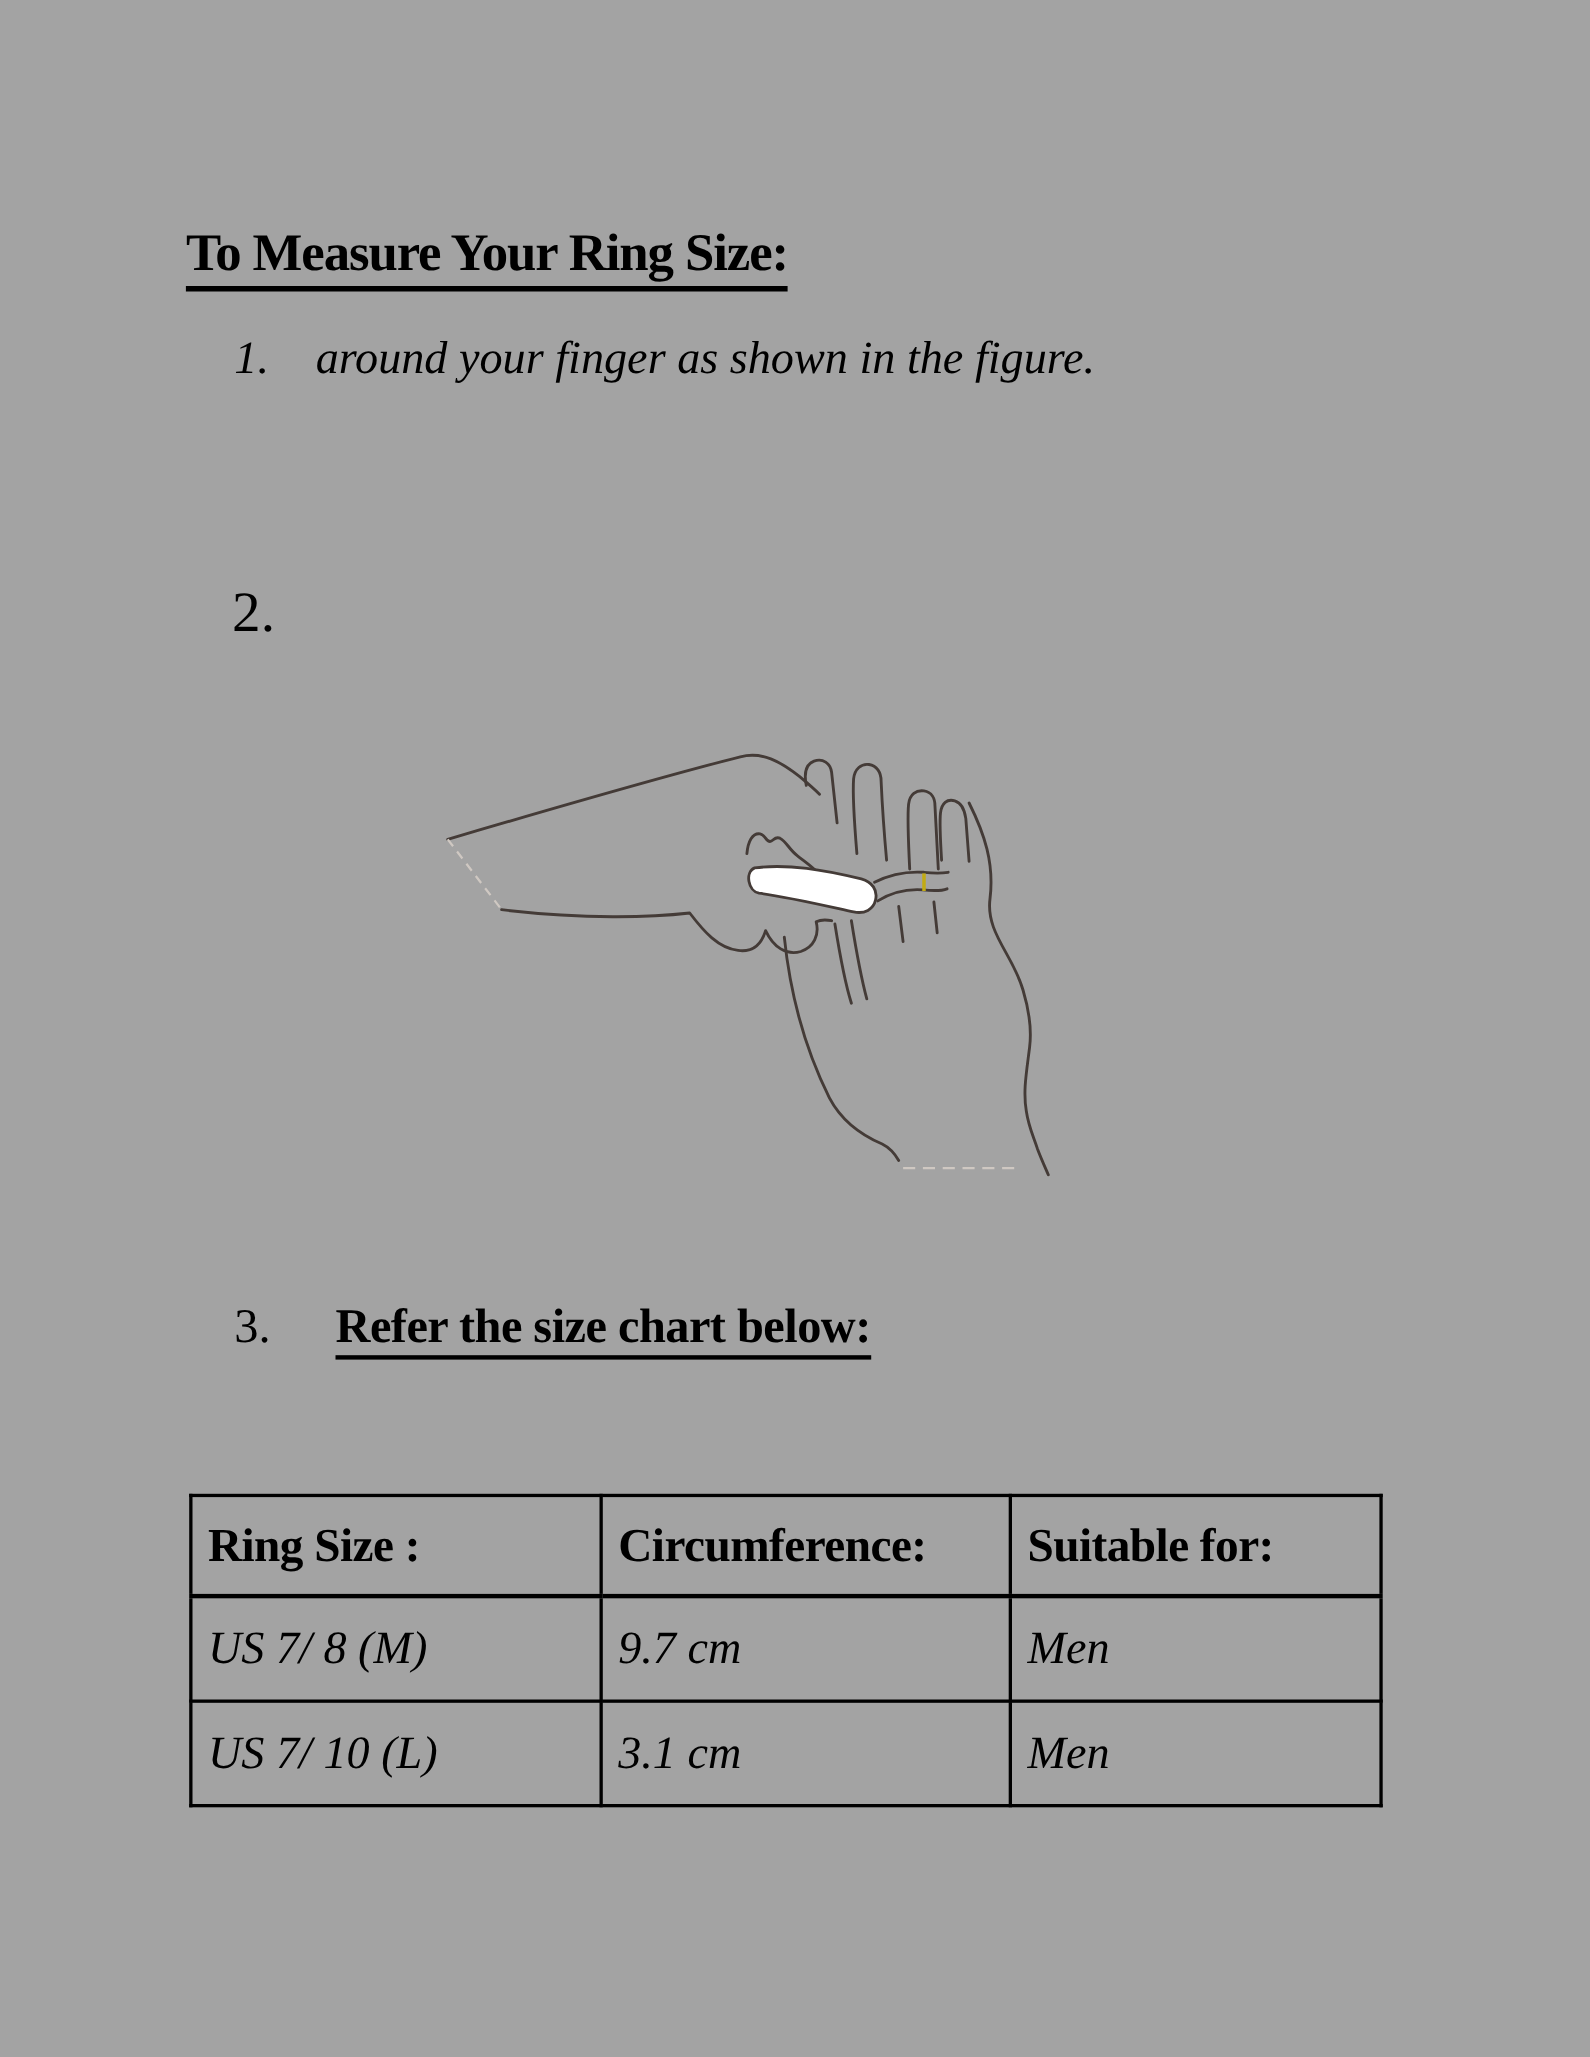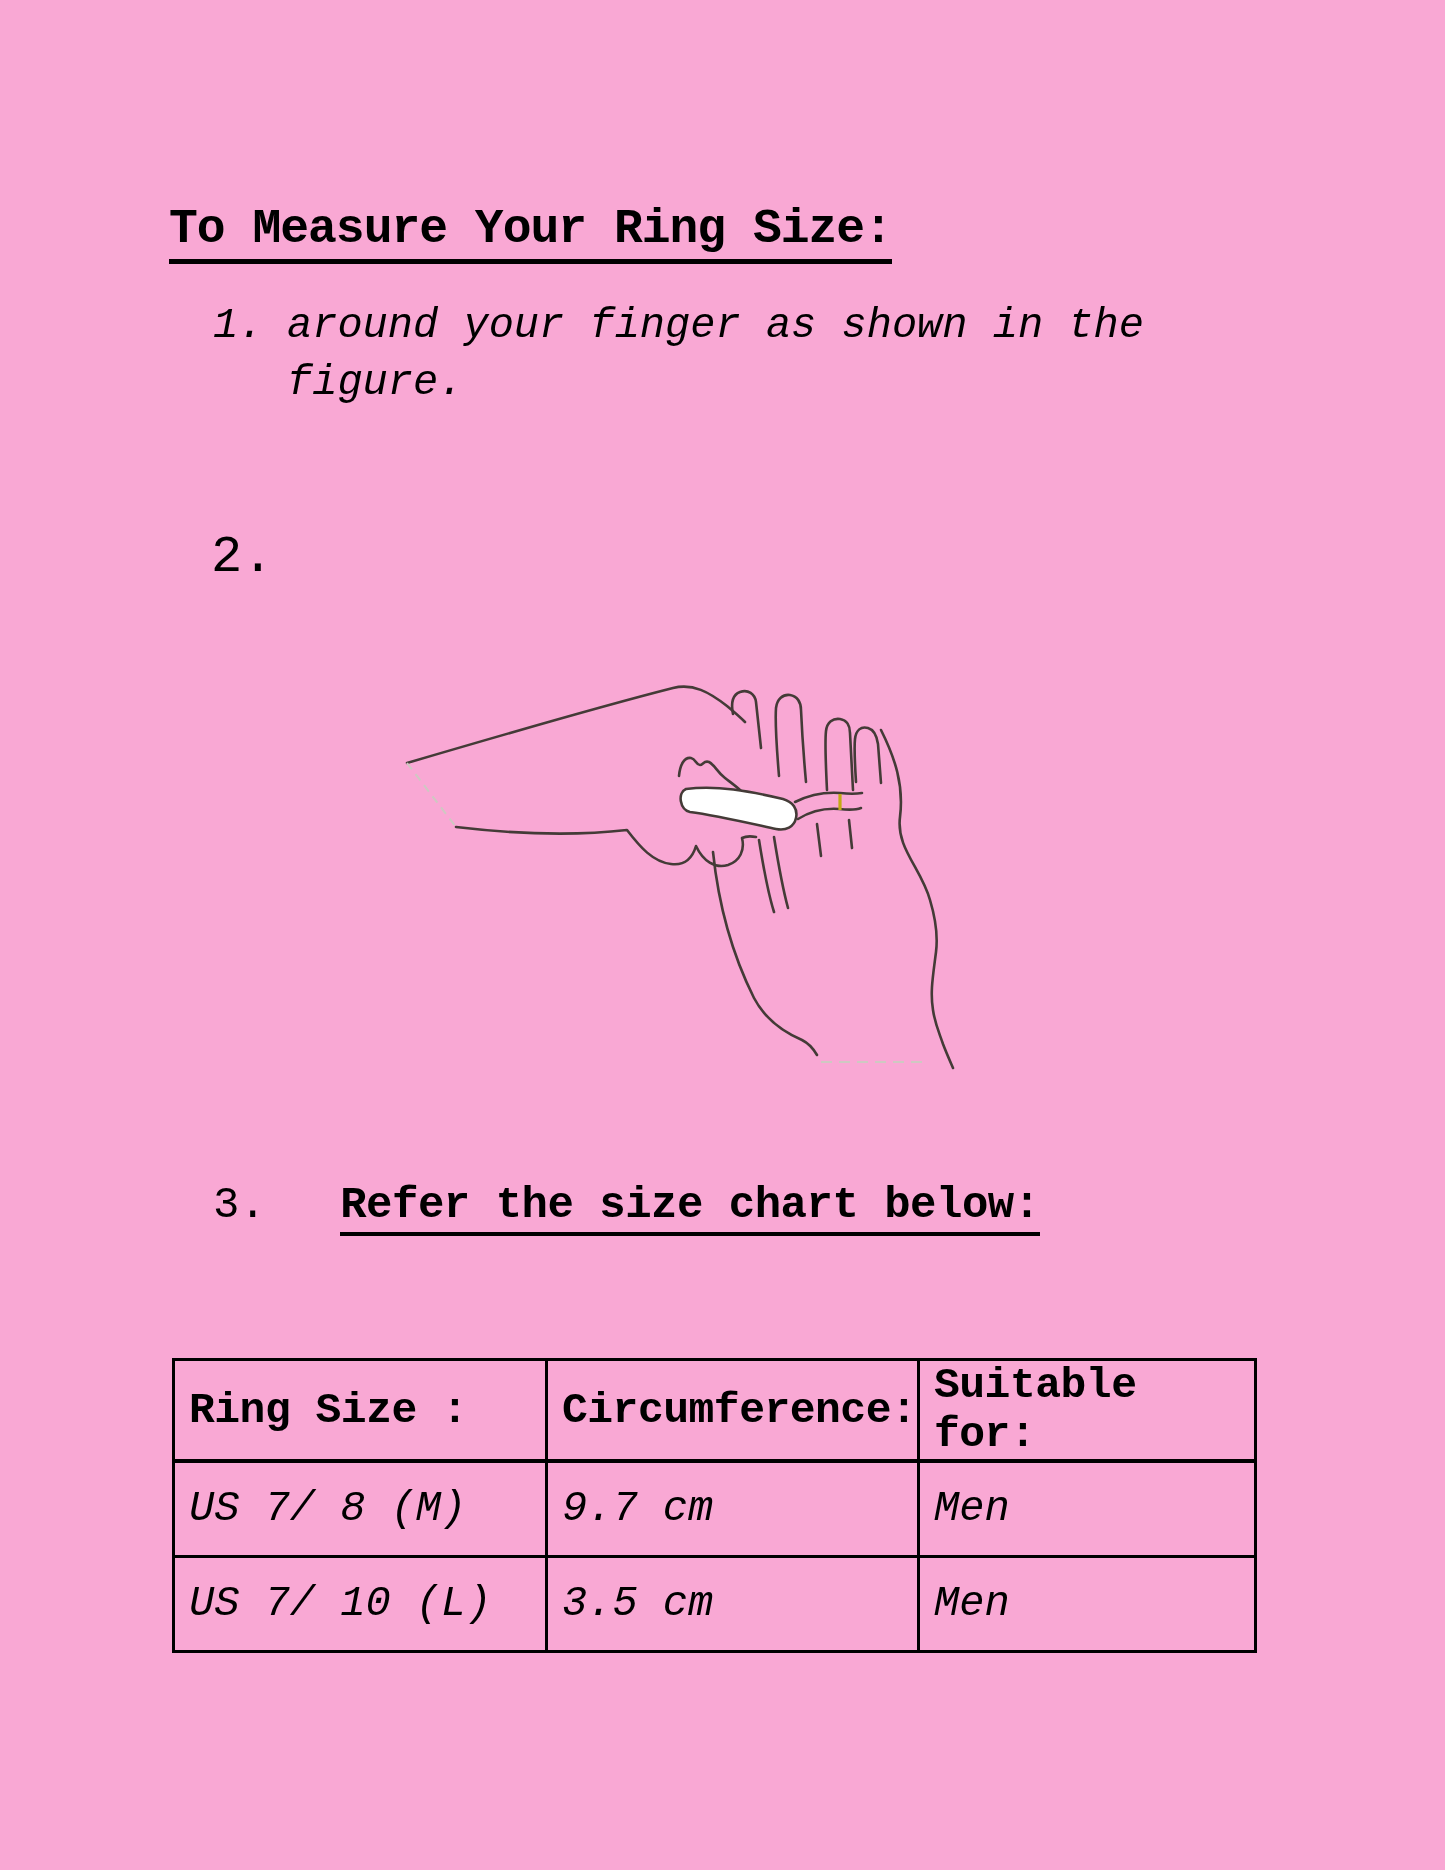--- a/index.html
+++ b/index.html
@@ -1,21 +1,21 @@
 <!DOCTYPE html>
 <html><head>
 <meta charset="utf-8">
 <style>
   html, body { margin: 0; padding: 0; background: #ffffff; }
   .page {
     position: relative;
     width: 1445px;
     height: 1870px;
-    background: #f9a8d4;
-    font-family: Liberation Mono, monospace;
+    background: #a3a3a3;
+    font-family: Liberation Serif, serif;
     color: #000000;
     overflow: hidden;
     margin: 0 auto;
   }
   .title {
     position: absolute;
     left: 169px;
     top: 170px;
     font-size: 48px;
     font-weight: 700;
@@ -169,19 +169,19 @@
       </tr>
     </thead>
     <tbody>
       <tr>
         <td>US 7/ 8 (M)</td>
         <td>9.7 cm</td>
         <td>Men</td>
       </tr>
       <tr>
         <td>US 7/ 10 (L)</td>
-        <td>3.5 cm</td>
+        <td>3.1 cm</td>
         <td>Men</td>
       </tr>
     </tbody>
   </table>
 
 </div>
 
 </body></html>

